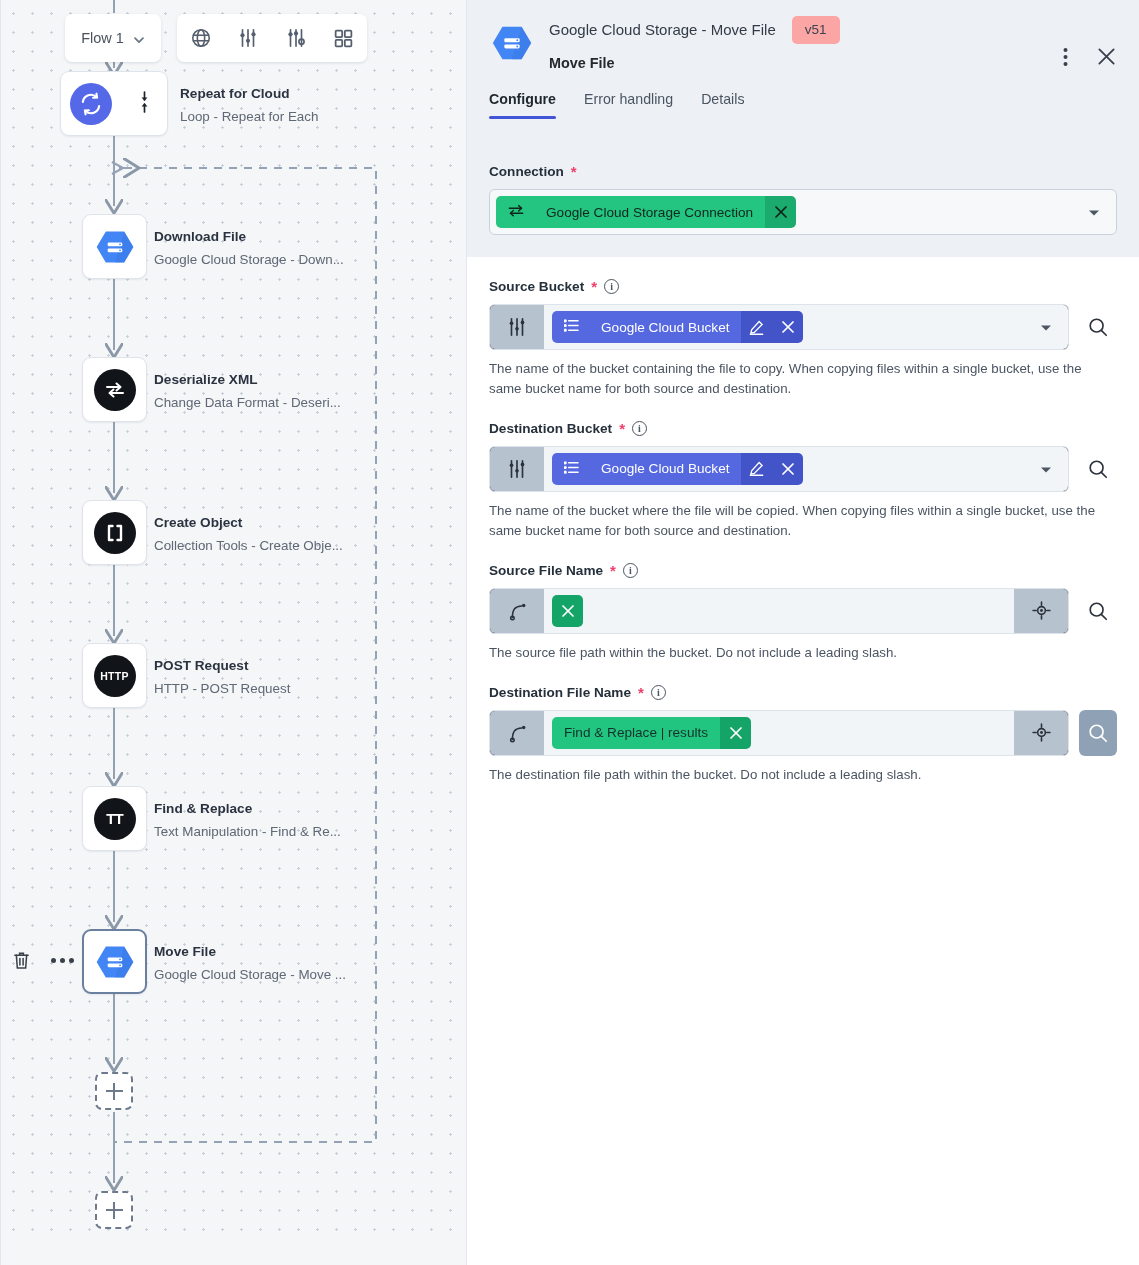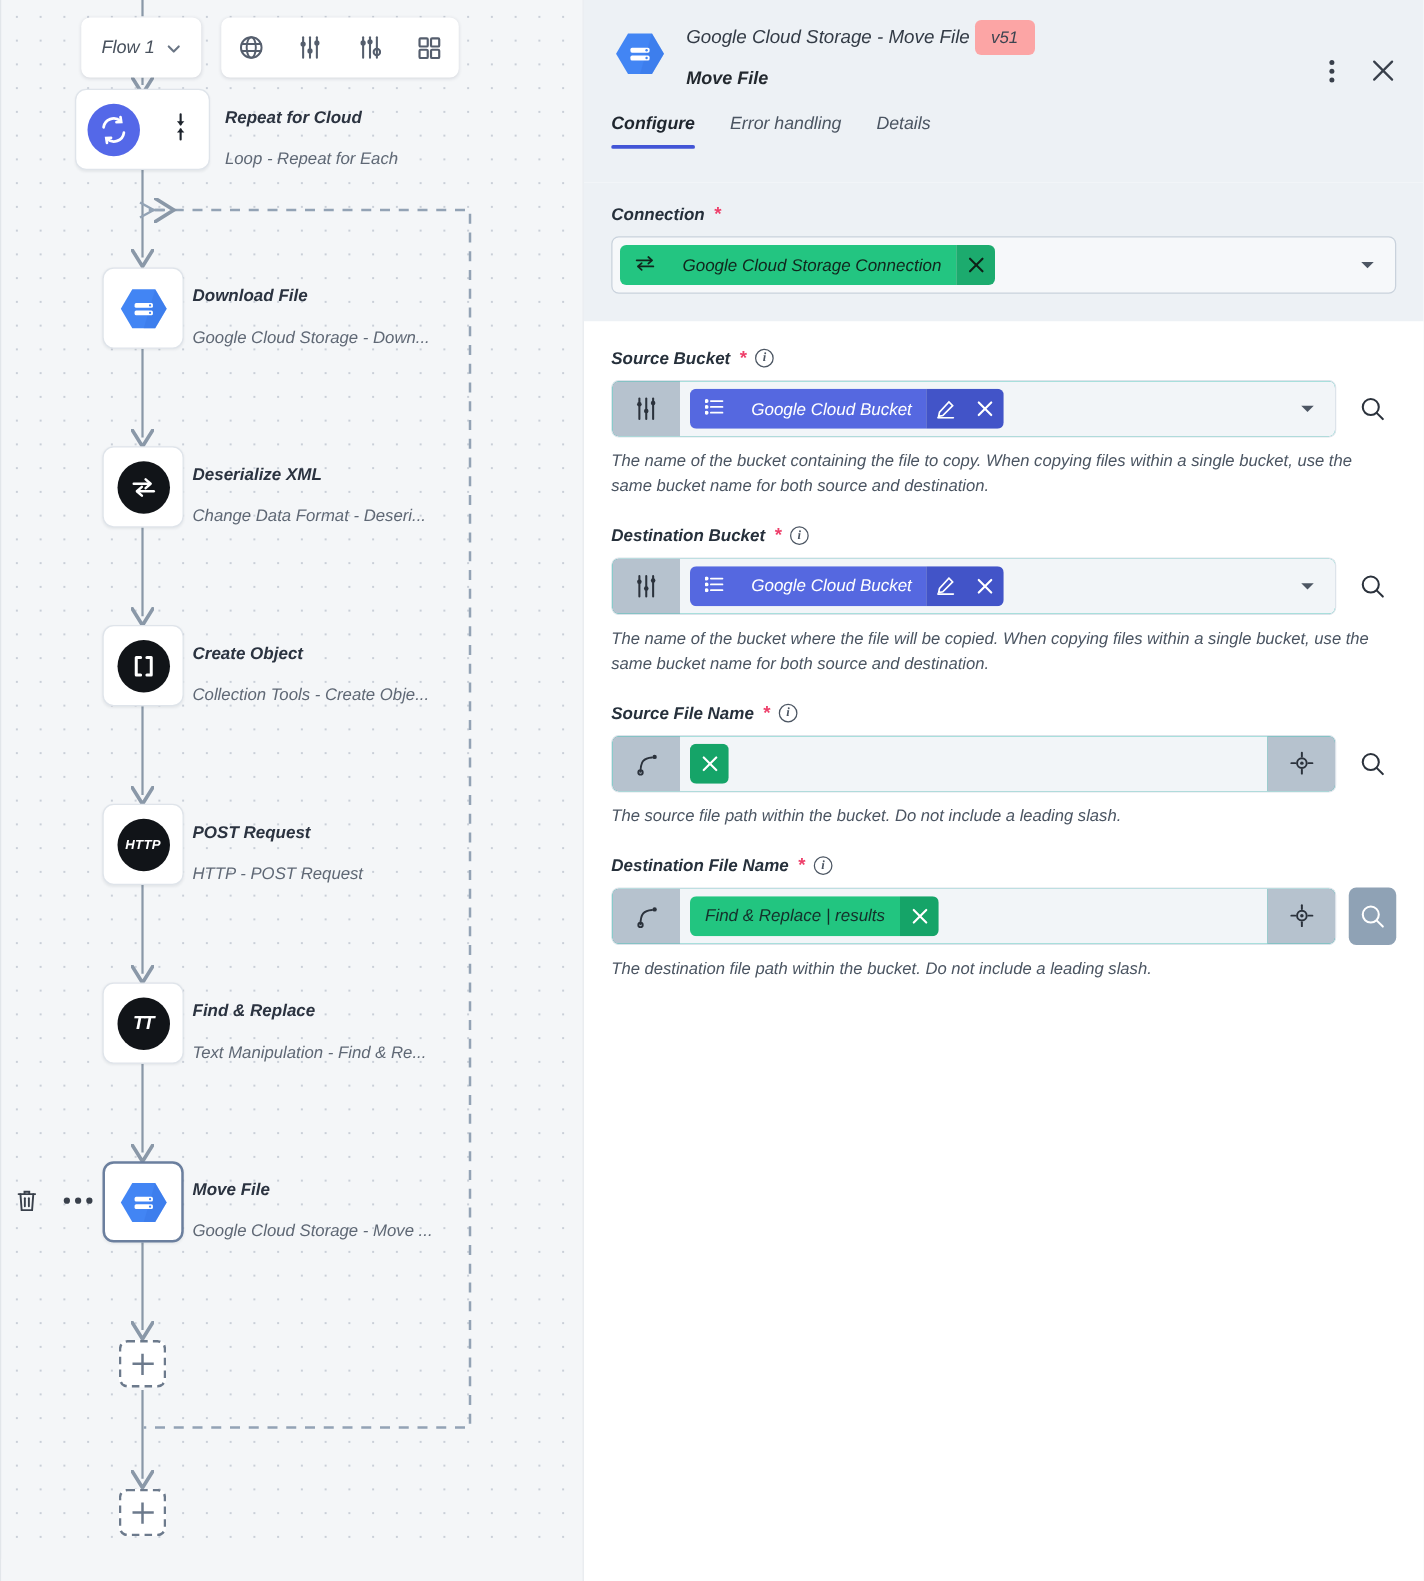--- a/index.html
+++ b/index.html
@@ -7,21 +7,20 @@
     margin: 0; padding: 0;
     width: 1139px; height: 1265px;
     font-family: "Liberation Sans", sans-serif;
     overflow: hidden;
     background: #f4f6f8;
   }
   #app {
     position: relative;
     width: 936px; height: 1265px;
     background: #f4f6f8;
-    font-style: italic;
   }
 
   
   #canvas {
     position: absolute; left: 0; top: 0;
     width: 466px; height: 1265px;
     background-color: #f4f6f8;
     background-image: radial-gradient(#c9cfd8 1.1px, transparent 1.2px);
     background-size: 19px 19px;
     background-position: 3px 4px;
@@ -73,21 +72,21 @@
     box-shadow: 0 1px 2px rgba(30,40,60,.07);
     z-index: 4; cursor: pointer;
   }
   .node.selected { border: 2px solid #6b7f9e; }
   .node.wide { width: 108px; justify-content: flex-start; padding-left: 9px; }
   .node-label {
     position: absolute; z-index: 4;
     pointer-events: none;
   }
   .node-title { font-size: 13.6px; font-weight: bold; color: #2b3340; white-space: nowrap; }
-  .node-sub   { font-size: 13.4px; color: #5f6875; white-space: nowrap; margin-top: 18px; }
+  .node-sub   { font-size: 13.4px; color: #5f6875; white-space: nowrap; margin-top: 8px; }
 
   .icon-circle {
     width: 42px; height: 42px; border-radius: 50%;
     background: #111418;
     display: flex; align-items: center; justify-content: center;
     color: #fff; font-weight: bold;
   }
   .icon-circle.blue { background: #5468e8; }
   .gcs-hex { width: 44px; height: 44px; display:block; }
 
@@ -119,21 +118,21 @@
   }
   .panel-head {
     background: #edf1f5;
     padding: 16px 22px 0 22px;
     height: 146px;
     position: relative;
   }
   .ph-row { display: flex; align-items: flex-start; gap: 14px; }
   .ph-hex { width: 46px; height: 46px; margin-top: 4px; flex: none; }
   .ph-texts { flex: 1; }
-  .ph-title-line { display: flex; align-items: center; gap: 4px; }
+  .ph-title-line { display: flex; align-items: center; gap: 16px; }
   .ph-title { font-size: 15px; color: #333b46; }
   .ph-version {
     background: #fca5a5; color: #3c4450;
     font-size: 13.5px; border-radius: 5px;
     padding: 7px 13px; line-height: 1;
     cursor: pointer;
   }
   .ph-name { font-size: 14.4px; font-weight: bold; color: #23292f; margin-top: 11px; }
   .ph-actions { position: absolute; right: 20px; top: 44px; display: flex; align-items: center; gap: 24px; }
   .ph-actions .ha-btn { padding: 2px; }
@@ -199,21 +198,21 @@
   .caret-down { margin-left: auto; margin-right: 8px; }
 
   .section { padding: 22px 22px 0 22px; }
 
   .field-row { display: flex; align-items: stretch; gap: 10px; }
   .field-box {
     flex: 1;
     display: flex; align-items: stretch;
     border-radius: 6px; overflow: hidden;
     height: 46px;
-    background: #14b8a6;
+    background: #0f172a;
     border: 1px solid #dde3ea;
   }
   .prefix-btn {
     width: 54px; background: #b6c2ce;
     display: flex; align-items: center; justify-content: center;
     cursor: pointer; flex: none;
   }
   .field-content {
     flex: 1; display: flex; align-items: center; padding: 0 8px 0 8px;
     background: #f2f5f8;

